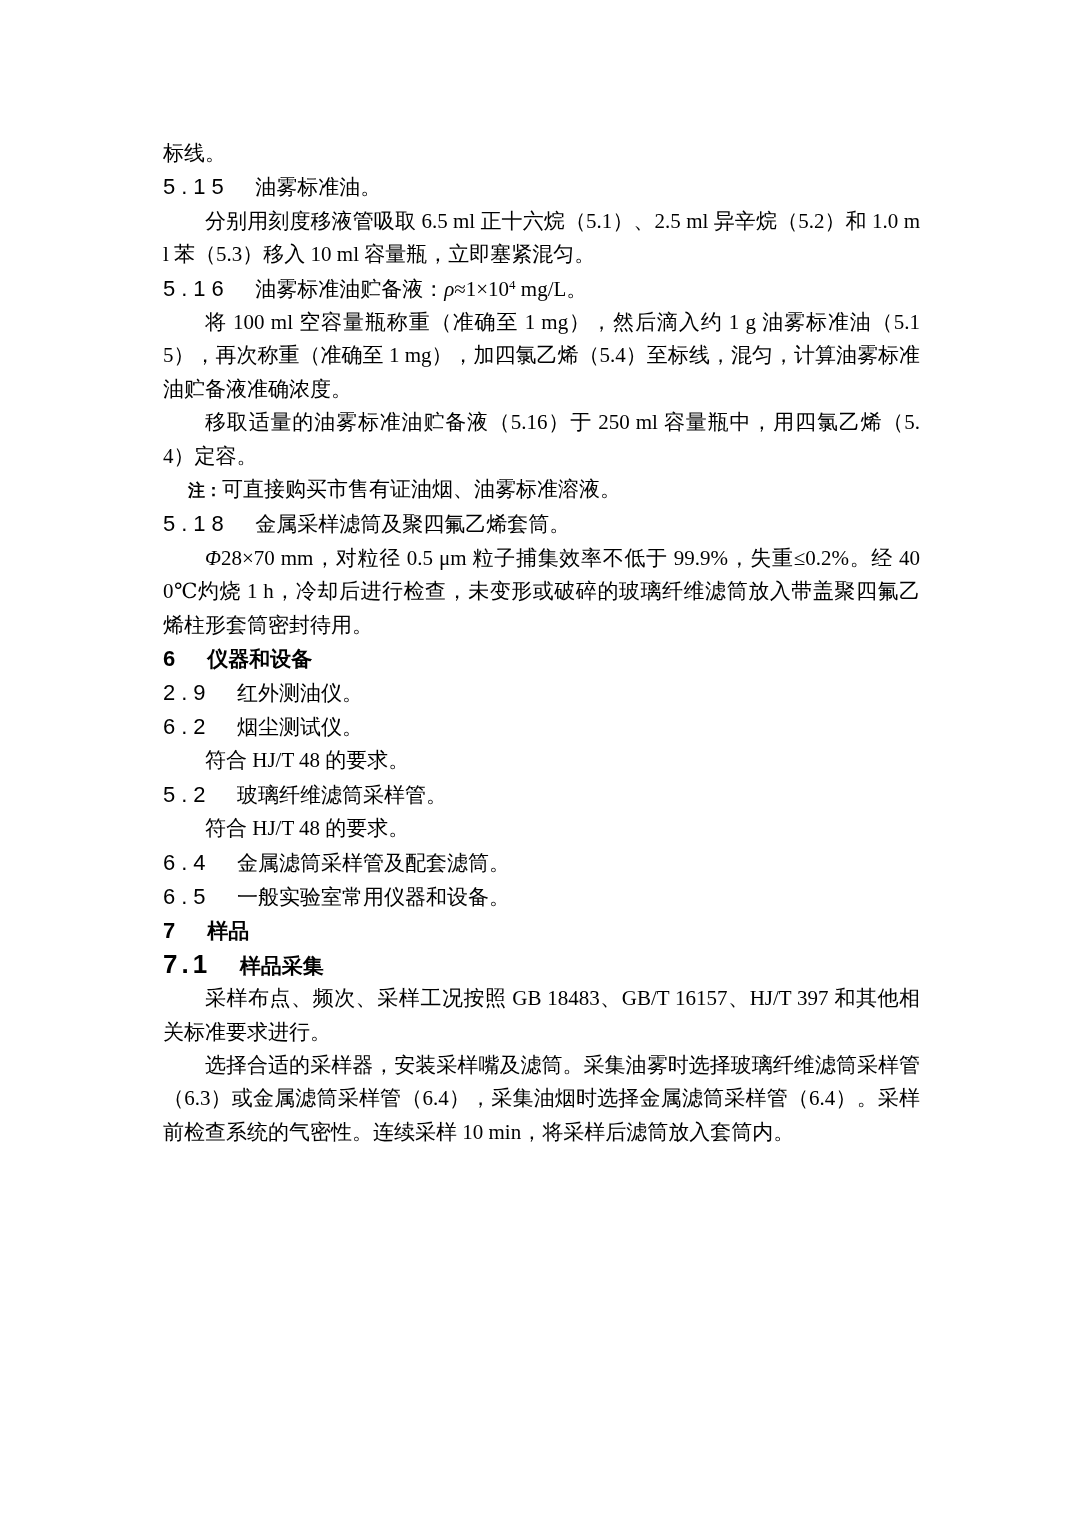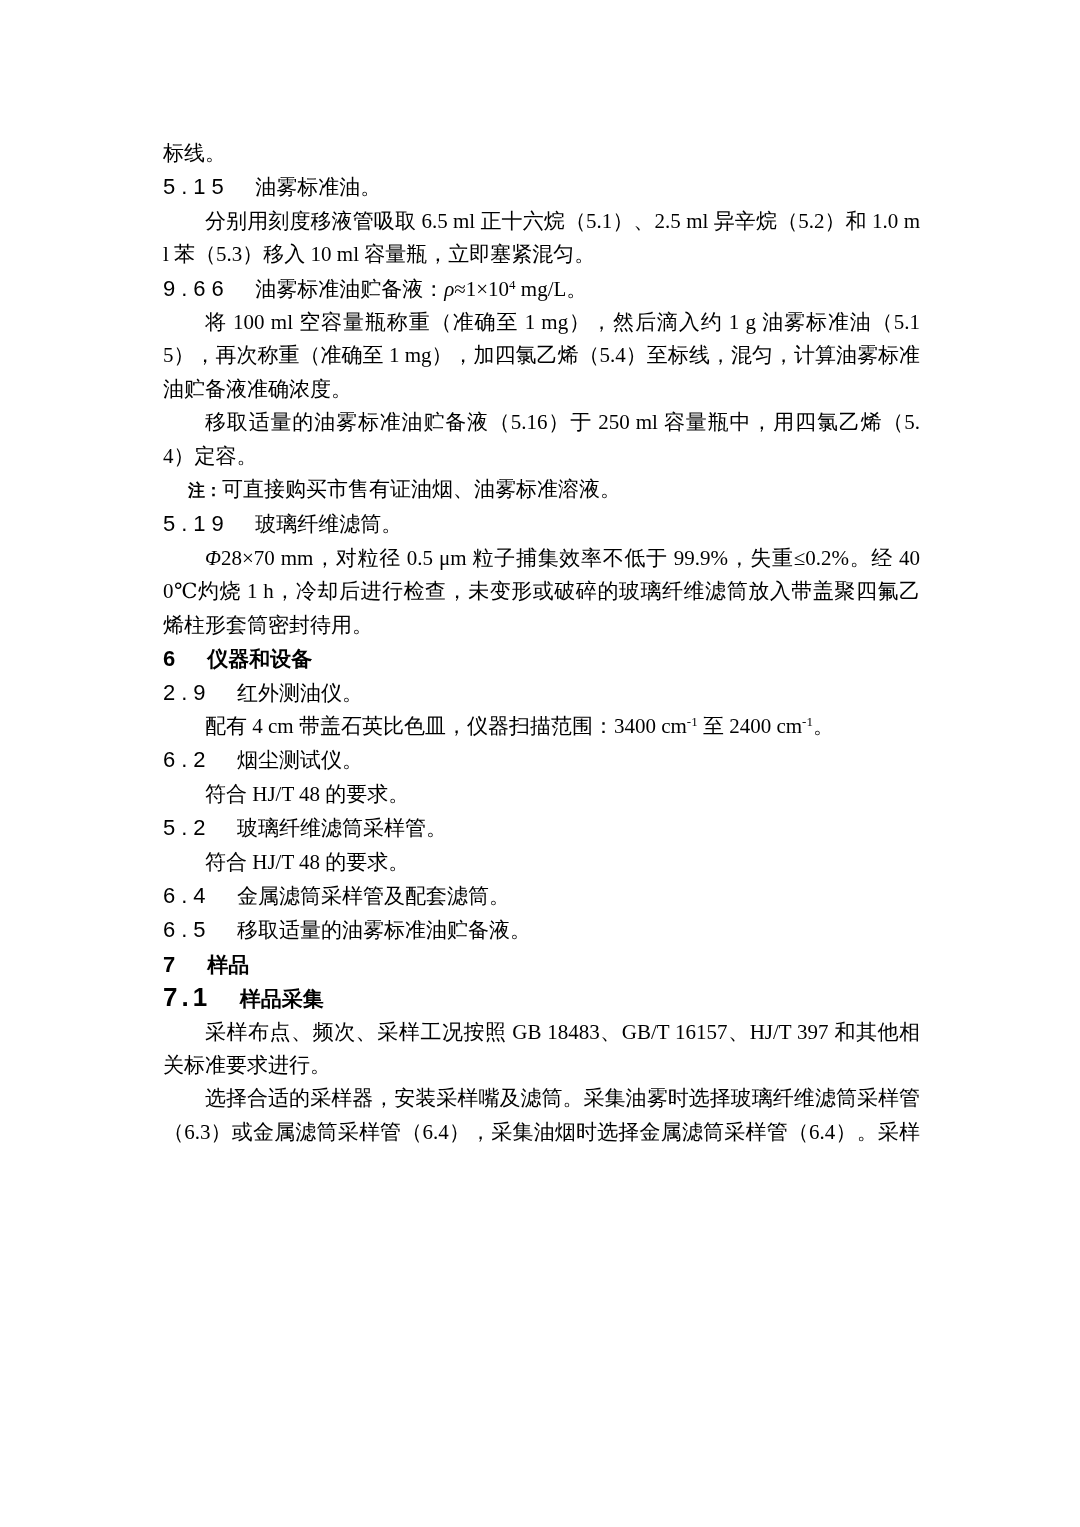--- a/index.html
+++ b/index.html
@@ -98,34 +98,33 @@
   }
 </style>
 </head>
 <body>
 
 <div class="page">
   <div class="doc">
       <p class="p-body"><span>标线。</span></p>
       <p class="p-clause"><span class="clause-num">5.15</span><span>油雾标准油。</span></p>
       <p class="p-body-indent"><span>分别用刻度移液管吸取 6.5 ml 正十六烷（5.1）、2.5 ml 异辛烷（5.2）和 1.0 ml 苯（5.3）移入 10 ml 容量瓶，立即塞紧混匀。</span></p>
-      <p class="p-clause"><span class="clause-num">9.66</span><span>油雾标准油贮备液：</span><span class="it">ρ</span><span>≈1×10</span><span class="sup">4</span><span> mg/L。</span></p>
+      <p class="p-clause"><span class="clause-num">5.16</span><span>油雾标准油贮备液：</span><span class="it">ρ</span><span>≈1×10</span><span class="sup">4</span><span> mg/L。</span></p>
       <p class="p-body-indent"><span>将 100 ml 空容量瓶称重（准确至 1 mg），然后滴入约 1 g 油雾标准油（5.15），再次称重（准确至 1 mg），加四氯乙烯（5.4）至标线，混匀，计算油雾标准油贮备液准确浓度。</span></p>
       <p class="p-body-indent"><span>移取适量的油雾标准油贮备液（5.16）于 250 ml 容量瓶中，用四氯乙烯（5.4）定容。</span></p>
       <p class="p-note"><span class="note-label">注：</span><span>可直接购买市售有证油烟、油雾标准溶液。</span></p>
-      <p class="p-clause"><span class="clause-num">5.19</span><span>玻璃纤维滤筒。</span></p>
+      <p class="p-clause"><span class="clause-num">5.18</span><span>金属采样滤筒及聚四氟乙烯套筒。</span></p>
       <p class="p-body-indent"><span class="it">Φ</span><span>28×70 mm，对粒径 0.5 μm 粒子捕集效率不低于 99.9%，失重≤0.2%。经 400℃灼烧 1 h，冷却后进行检查，未变形或破碎的玻璃纤维滤筒放入带盖聚四氟乙烯柱形套筒密封待用。</span></p>
       <p class="p-chapter"><span class="clause-num">6</span><span>仪器和设备</span></p>
       <p class="p-clause"><span class="clause-num">2.9</span><span>红外测油仪。</span></p>
-      <p class="p-body-indent"><span>配有 4 cm 带盖石英比色皿，仪器扫描范围：3400 cm</span><span class="sup">-1</span><span> 至 2400 cm</span><span class="sup">-1</span><span>。</span></p>
       <p class="p-clause"><span class="clause-num">6.2</span><span>烟尘测试仪。</span></p>
       <p class="p-body-indent"><span>符合 HJ/T 48 的要求。</span></p>
       <p class="p-clause"><span class="clause-num">5.2</span><span>玻璃纤维滤筒采样管。</span></p>
       <p class="p-body-indent"><span>符合 HJ/T 48 的要求。</span></p>
       <p class="p-clause"><span class="clause-num">6.4</span><span>金属滤筒采样管及配套滤筒。</span></p>
-      <p class="p-clause"><span class="clause-num">6.5</span><span>移取适量的油雾标准油贮备液。</span></p>
+      <p class="p-clause"><span class="clause-num">6.5</span><span>一般实验室常用仪器和设备。</span></p>
       <p class="p-chapter"><span class="clause-num">7</span><span>样品</span></p>
       <p class="p-section"><span class="clause-num">7.1</span><span>样品采集</span></p>
       <p class="p-body-indent"><span>采样布点、频次、采样工况按照 GB 18483、GB/T 16157、HJ/T 397 和其他相关标准要求进行。</span></p>
       <p class="p-body-indent"><span>选择合适的采样器，安装采样嘴及滤筒。采集油雾时选择玻璃纤维滤筒采样管（6.3）或金属滤筒采样管（6.4），采集油烟时选择金属滤筒采样管（6.4）。采样前检查系统的气密性。连续采样 10 min，将采样后滤筒放入套筒内。</span></p>
     </div>
   <div class="page-number">3</div>
 </div>
 
 </body></html>

